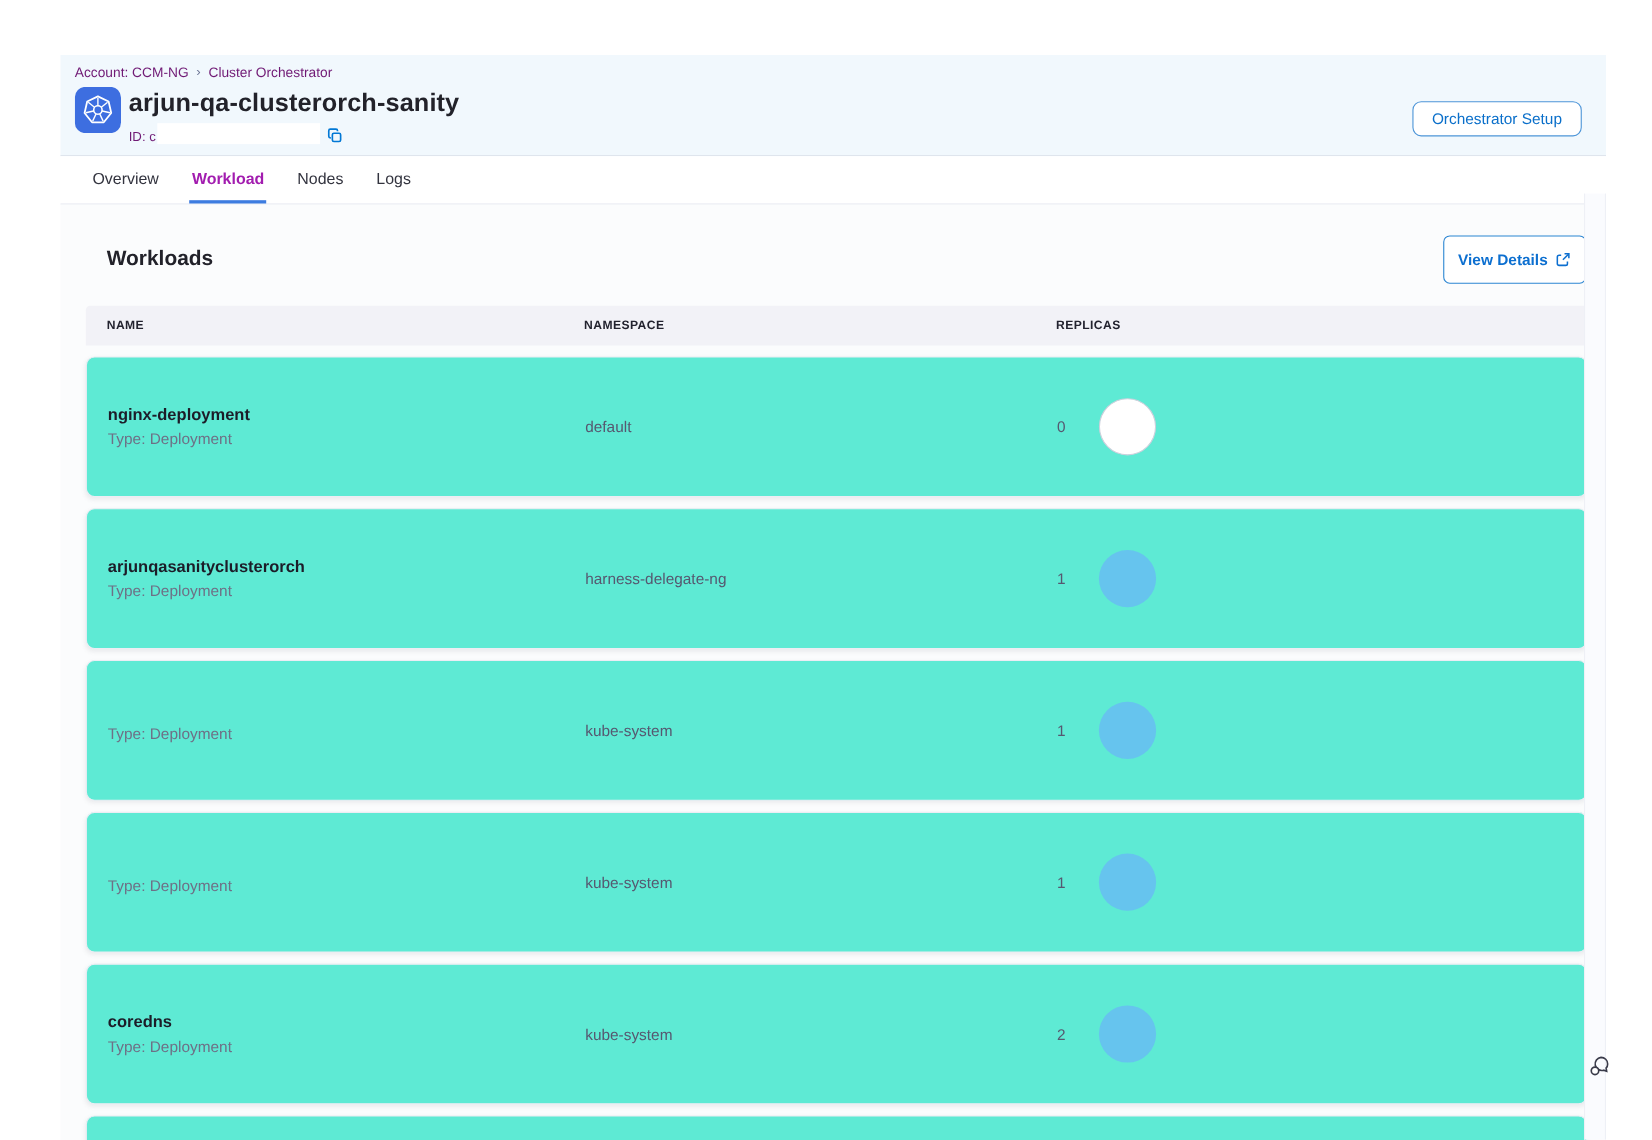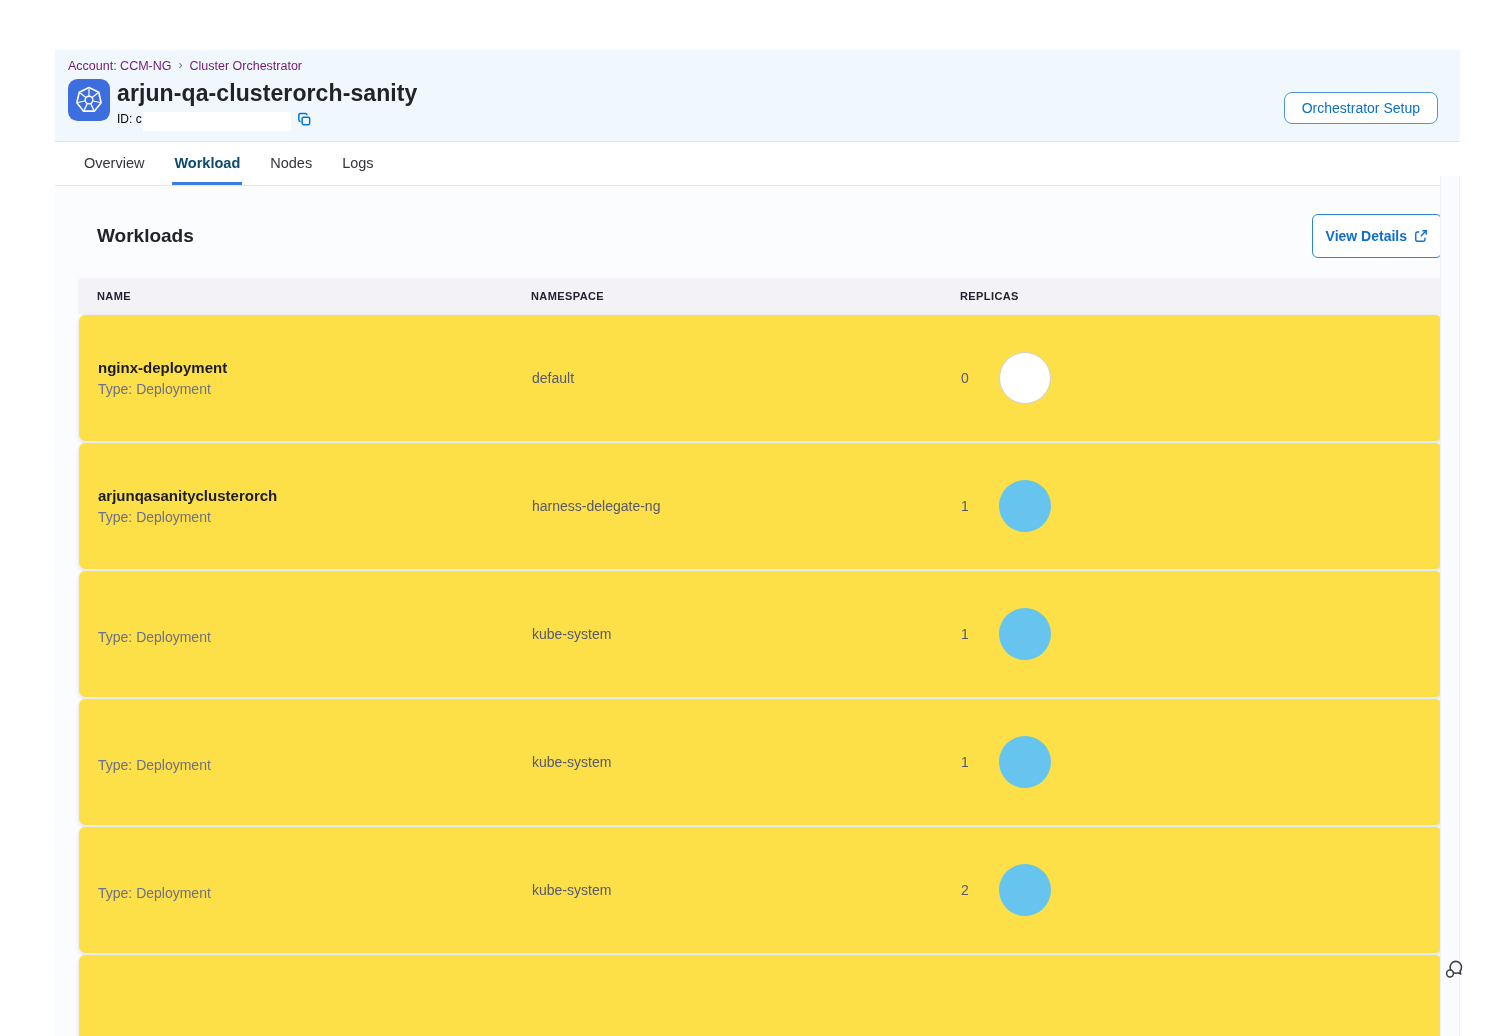--- a/index.html
+++ b/index.html
@@ -10,54 +10,54 @@
   
   .page-header { background:#f1f8fd; padding:9px 22px 10px 13px; border-bottom:1px solid #dde3ec; }
   .breadcrumb { font-size:12.5px; display:flex; align-items:center; gap:7px; }
   .breadcrumb a { color:#701a75; text-decoration:none; cursor:pointer; }
   .crumb-sep { color:#6b7494; font-size:12px; transform:translateY(-1px); }
   .title-row { display:flex; align-items:flex-start; margin-top:6px; justify-content:space-between; }
   .title-left { display:flex; align-items:flex-start; gap:7px; }
   .k8s-icon { width:42px; height:42px; flex:0 0 auto; }
   .title-block { padding-top:1px; }
   .cluster-title { font-size:23px; font-weight:700; letter-spacing:.1px; }
-  .id-line { margin-top:5px; font-size:12px; color:#000000; display:flex; align-items:flex-start; gap:4px; }
+  .id-line { margin-top:5px; font-size:12px; color:#701a75; display:flex; align-items:flex-end; gap:4px; }
   .id-redaction { display:inline-block; width:148px; height:19px; background:#ffffff; margin-left:-3px; }
   .copy-icon { margin-left:2px; cursor:pointer; display:inline-flex; }
   .setup-btn { margin-top:13px; margin-right:0; background:#ffffff; border:1.5px solid #4d95d8; color:#0a6fca;
                font-weight:400; font-size:14px; padding:7px 17px; border-radius:8px; cursor:pointer;
                font-family:"Liberation Sans", sans-serif; }
 
   
   .tab-bar { background:#ffffff; border-bottom:1px solid #e4e6ef; padding-left:27px; display:flex; gap:26px; }
   .tab { font-size:14.5px; color:#33343f; padding:13px 2px 11px; border-bottom:3px solid transparent;
          cursor:pointer; }
-  .tab.active { font-weight:700; color:#0c4a6e; border-bottom-color:#3d7ce0; }
+  .tab.active { font-weight:700; color:#a21caf; border-bottom-color:#3d7ce0; }
 
   
   .content { background:#fbfcfd; padding:20px 17px 0 23px; min-height:860px; }
   .toolbar { display:flex; align-items:center; justify-content:space-between; padding:8px 1px 20px 19px; }
   .workloads-title { font-size:19px; font-weight:700; }
   .toolbar-right { display:flex; align-items:center; gap:17px; }
   .search-box { display:flex; align-items:center; width:257px; height:28px; background:#fdfeff;
                 border:1px solid #9cc6ec; border-radius:5px; padding:0 8px; gap:6px; }
   .search-box input { border:none; outline:none; background:transparent; font-size:13.5px; width:100%;
                       color:#22222a; font-family:"Liberation Sans", sans-serif; }
   .search-box input::placeholder { color:#9394a5; }
   .view-details-btn { display:flex; align-items:center; gap:7px; height:44px; padding:0 13px;
                       background:#ffffff; border:1.5px solid #2b85d2; border-radius:6px; color:#0c6fd0;
                       font-weight:700; font-size:14px; cursor:pointer; font-family:"Liberation Sans", sans-serif; }
 
   
   .grid { display:grid; grid-template-columns:453px 429px 1fr; align-items:center; }
   .table-head { background:#f2f2f7; height:36px; border-radius:4px 4px 0 0; }
   .table-head .col { font-size:11px; font-weight:700; letter-spacing:.4px; color:#23232f; }
   .col-name { padding-left:19px; }
-  .row-card { background:#fde047; border:1px solid #ecedf4; border-radius:8px; height:128px;
-              box-shadow:0 2px 4px rgba(96,97,112,.10); cursor:pointer; }
+  .row-card { background:#5eead4; border:1px solid #ecedf4; border-radius:8px; height:128px;
+              margin-top:10px; box-shadow:0 2px 4px rgba(96,97,112,.10); cursor:pointer; }
   .row-card:first-of-type { margin-top:7px; }
   .wl-name { font-size:15px; font-weight:700; color:#1c1c28; }
   .wl-type { font-size:14px; color:#6e7086; margin-top:5px; }
   .wl-namespace { font-size:14px; color:#565870; }
   .replicas-cell { display:flex; align-items:center; }
   .replicas-count { font-size:14px; color:#565870; width:10px; }
   .replica-circle { width:52px; height:52px; border-radius:50%; margin-left:28px; }
   .replica-circle.filled { background:#66c4ee; }
   .replica-circle.empty { background:#ffffff; border:1px solid #cdd0dc; }
   .row-partial { height:128px; }
@@ -181,20 +181,21 @@
       </div>
       <div class="wl-namespace">kube-system</div>
       <div class="replicas-cell">
         <span class="replicas-count">1</span>
         <span class="replica-circle filled"></span>
       </div>
     </div>
 
     <div class="grid row-card">
       <div class="col-name">
+        <div class="wl-name">coredns</div>
         <div class="wl-type">Type: Deployment</div>
       </div>
       <div class="wl-namespace">kube-system</div>
       <div class="replicas-cell">
         <span class="replicas-count">2</span>
         <span class="replica-circle filled"></span>
       </div>
     </div>
 
     <div class="grid row-card row-partial"></div>

